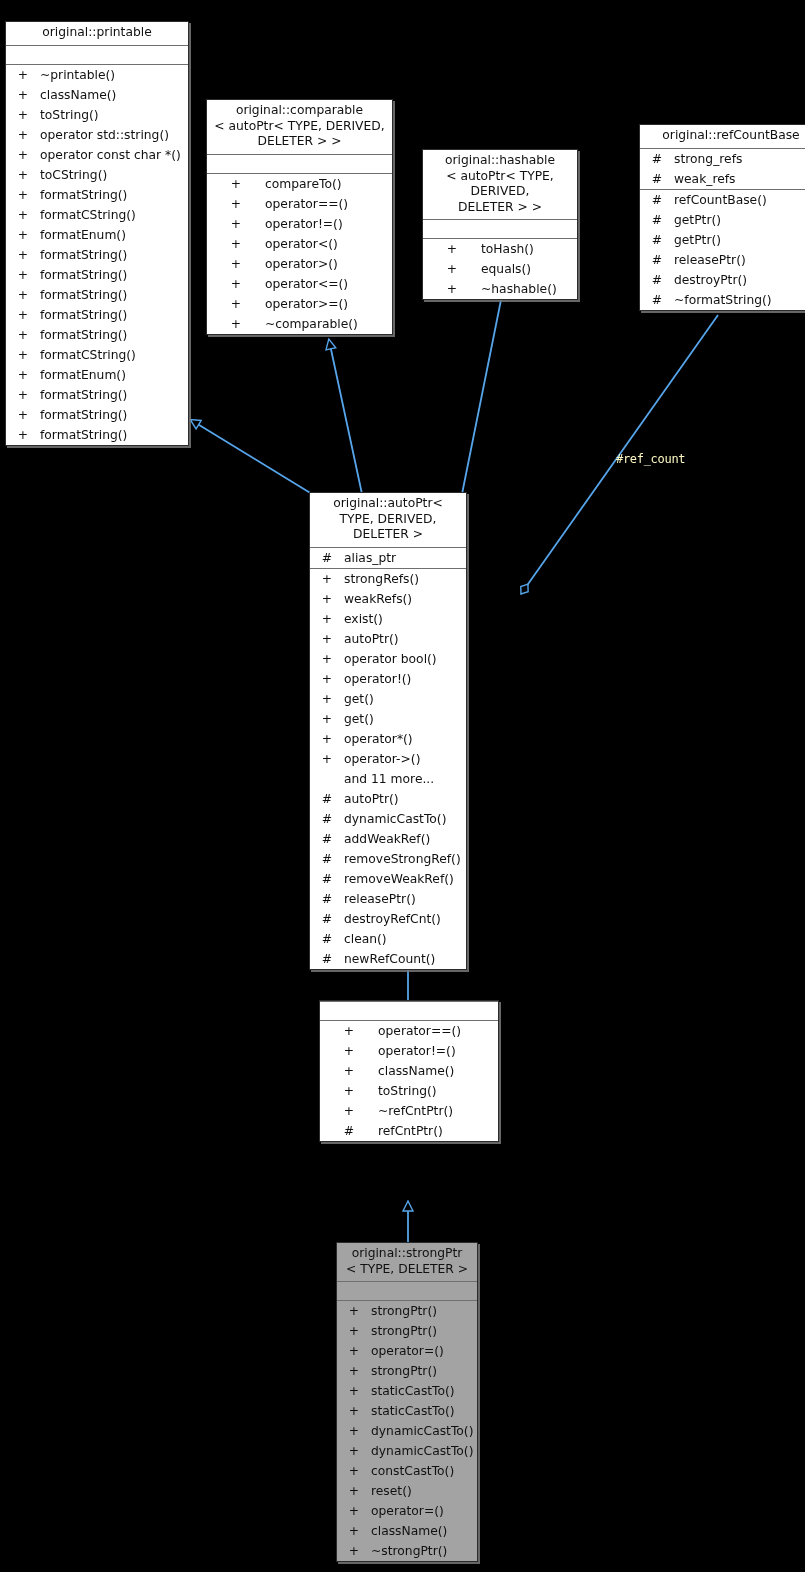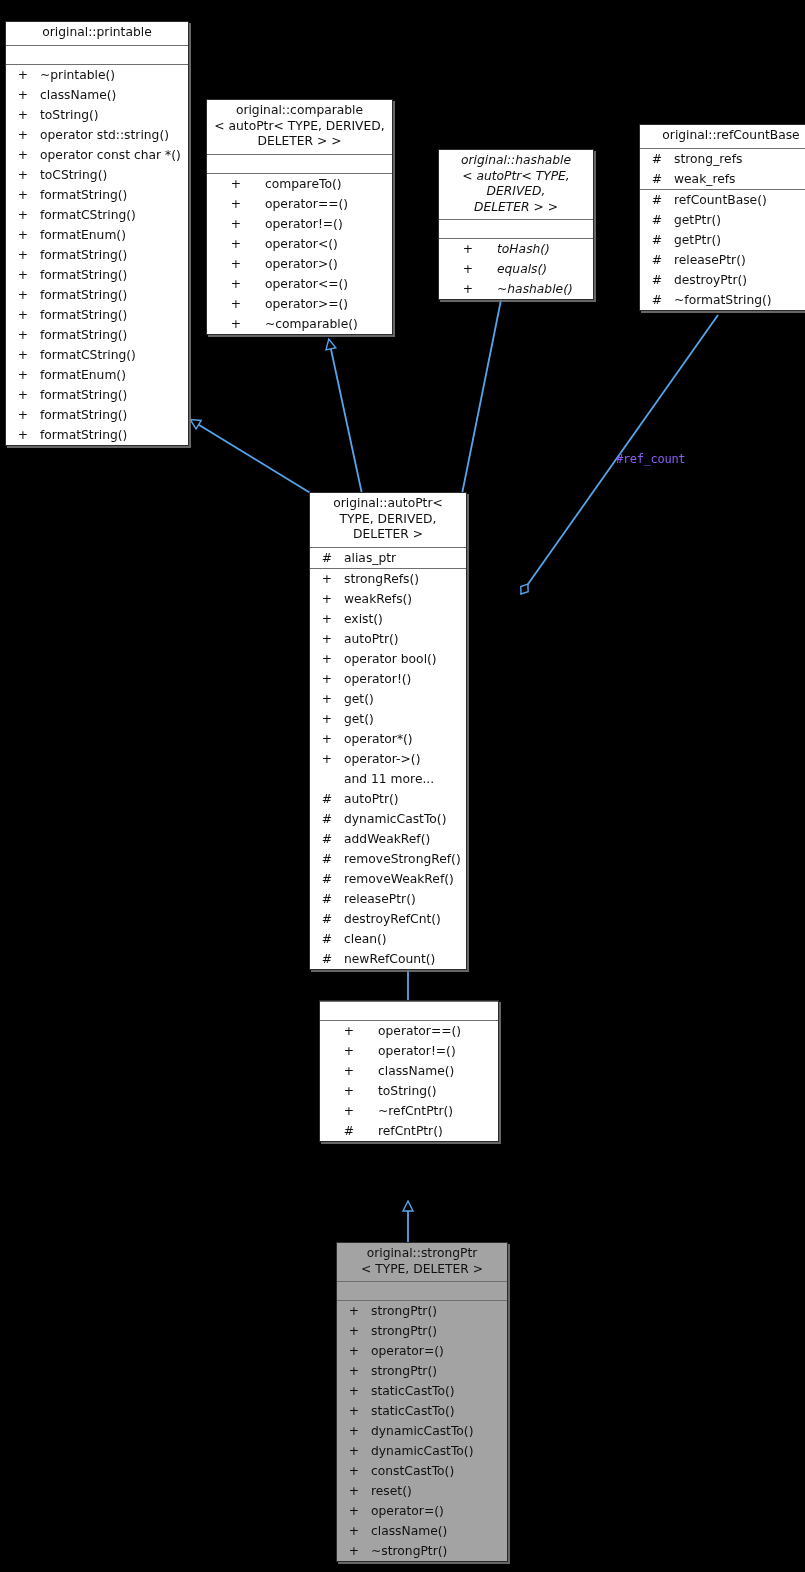--- a/index.html
+++ b/index.html
@@ -19,21 +19,21 @@
   .row{display:flex;align-items:center;font-size:12.3px;color:#111;
        height:20px;line-height:20px;white-space:nowrap;}
   .row .vis{width:14px;text-align:center;flex:0 0 auto;margin-left:10px;}
   .row .nm{margin-left:10px;}
 
   
   .ctr .row{justify-content:flex-start;}
   .ctr .row .vis{margin-left:22px;}
   .ctr .row .nm{margin-left:22px;}
 
-  .edgelabel{position:absolute;color:#8b5cf6;font-size:12px;
+  .edgelabel{position:absolute;color:#fef9c3;font-size:12px;
              font-family:"DejaVu Sans Mono","Liberation Mono",monospace;
              letter-spacing:-0.3px;white-space:nowrap;}
 </style>
 </head>
 <body>
 
 <div id="canvas">
 
   <svg class="edges" viewBox="0 0 805 1572">
     <defs>
@@ -193,21 +193,21 @@
           <span class="vis">+</span>
           <span class="nm">operator&gt;=()</span>
         </div>
         <div class="row">
           <span class="vis">+</span>
           <span class="nm">~comparable()</span>
         </div>
       </div>
   </div>
 
-  <div class="umlbox ctr" id="box-hashable" style="left:438px;top:149px;width:156px;font-style:italic;">
+  <div class="umlbox ctr" id="box-hashable" style="left:422px;top:149px;width:156px;">
     <div class="title">original::hashable
 &lt; autoPtr&lt; TYPE, DERIVED,
 DELETER &gt; &gt;</div>
     <div class="sep"></div>
     <div class="compart empty"></div>
     <div class="sep"></div>
     <div class="compart" id="m-hashable">
         <div class="row">
           <span class="vis">+</span>
           <span class="nm">toHash()</span>
@@ -385,21 +385,21 @@
           <span class="vis">+</span>
           <span class="nm">~refCntPtr()</span>
         </div>
         <div class="row">
           <span class="vis">#</span>
           <span class="nm">refCntPtr()</span>
         </div>
       </div>
   </div>
 
-  <div class="umlbox shaded" id="box-strongPtr" style="left:336px;top:1242px;width:172px;">
+  <div class="umlbox shaded" id="box-strongPtr" style="left:336px;top:1242px;width:142px;">
     <div class="title">original::strongPtr
 &lt; TYPE, DELETER &gt;</div>
     <div class="sep"></div>
     <div class="compart empty"></div>
     <div class="sep"></div>
     <div class="compart" id="m-strongPtr">
         <div class="row">
           <span class="vis">+</span>
           <span class="nm">strongPtr()</span>
         </div>

